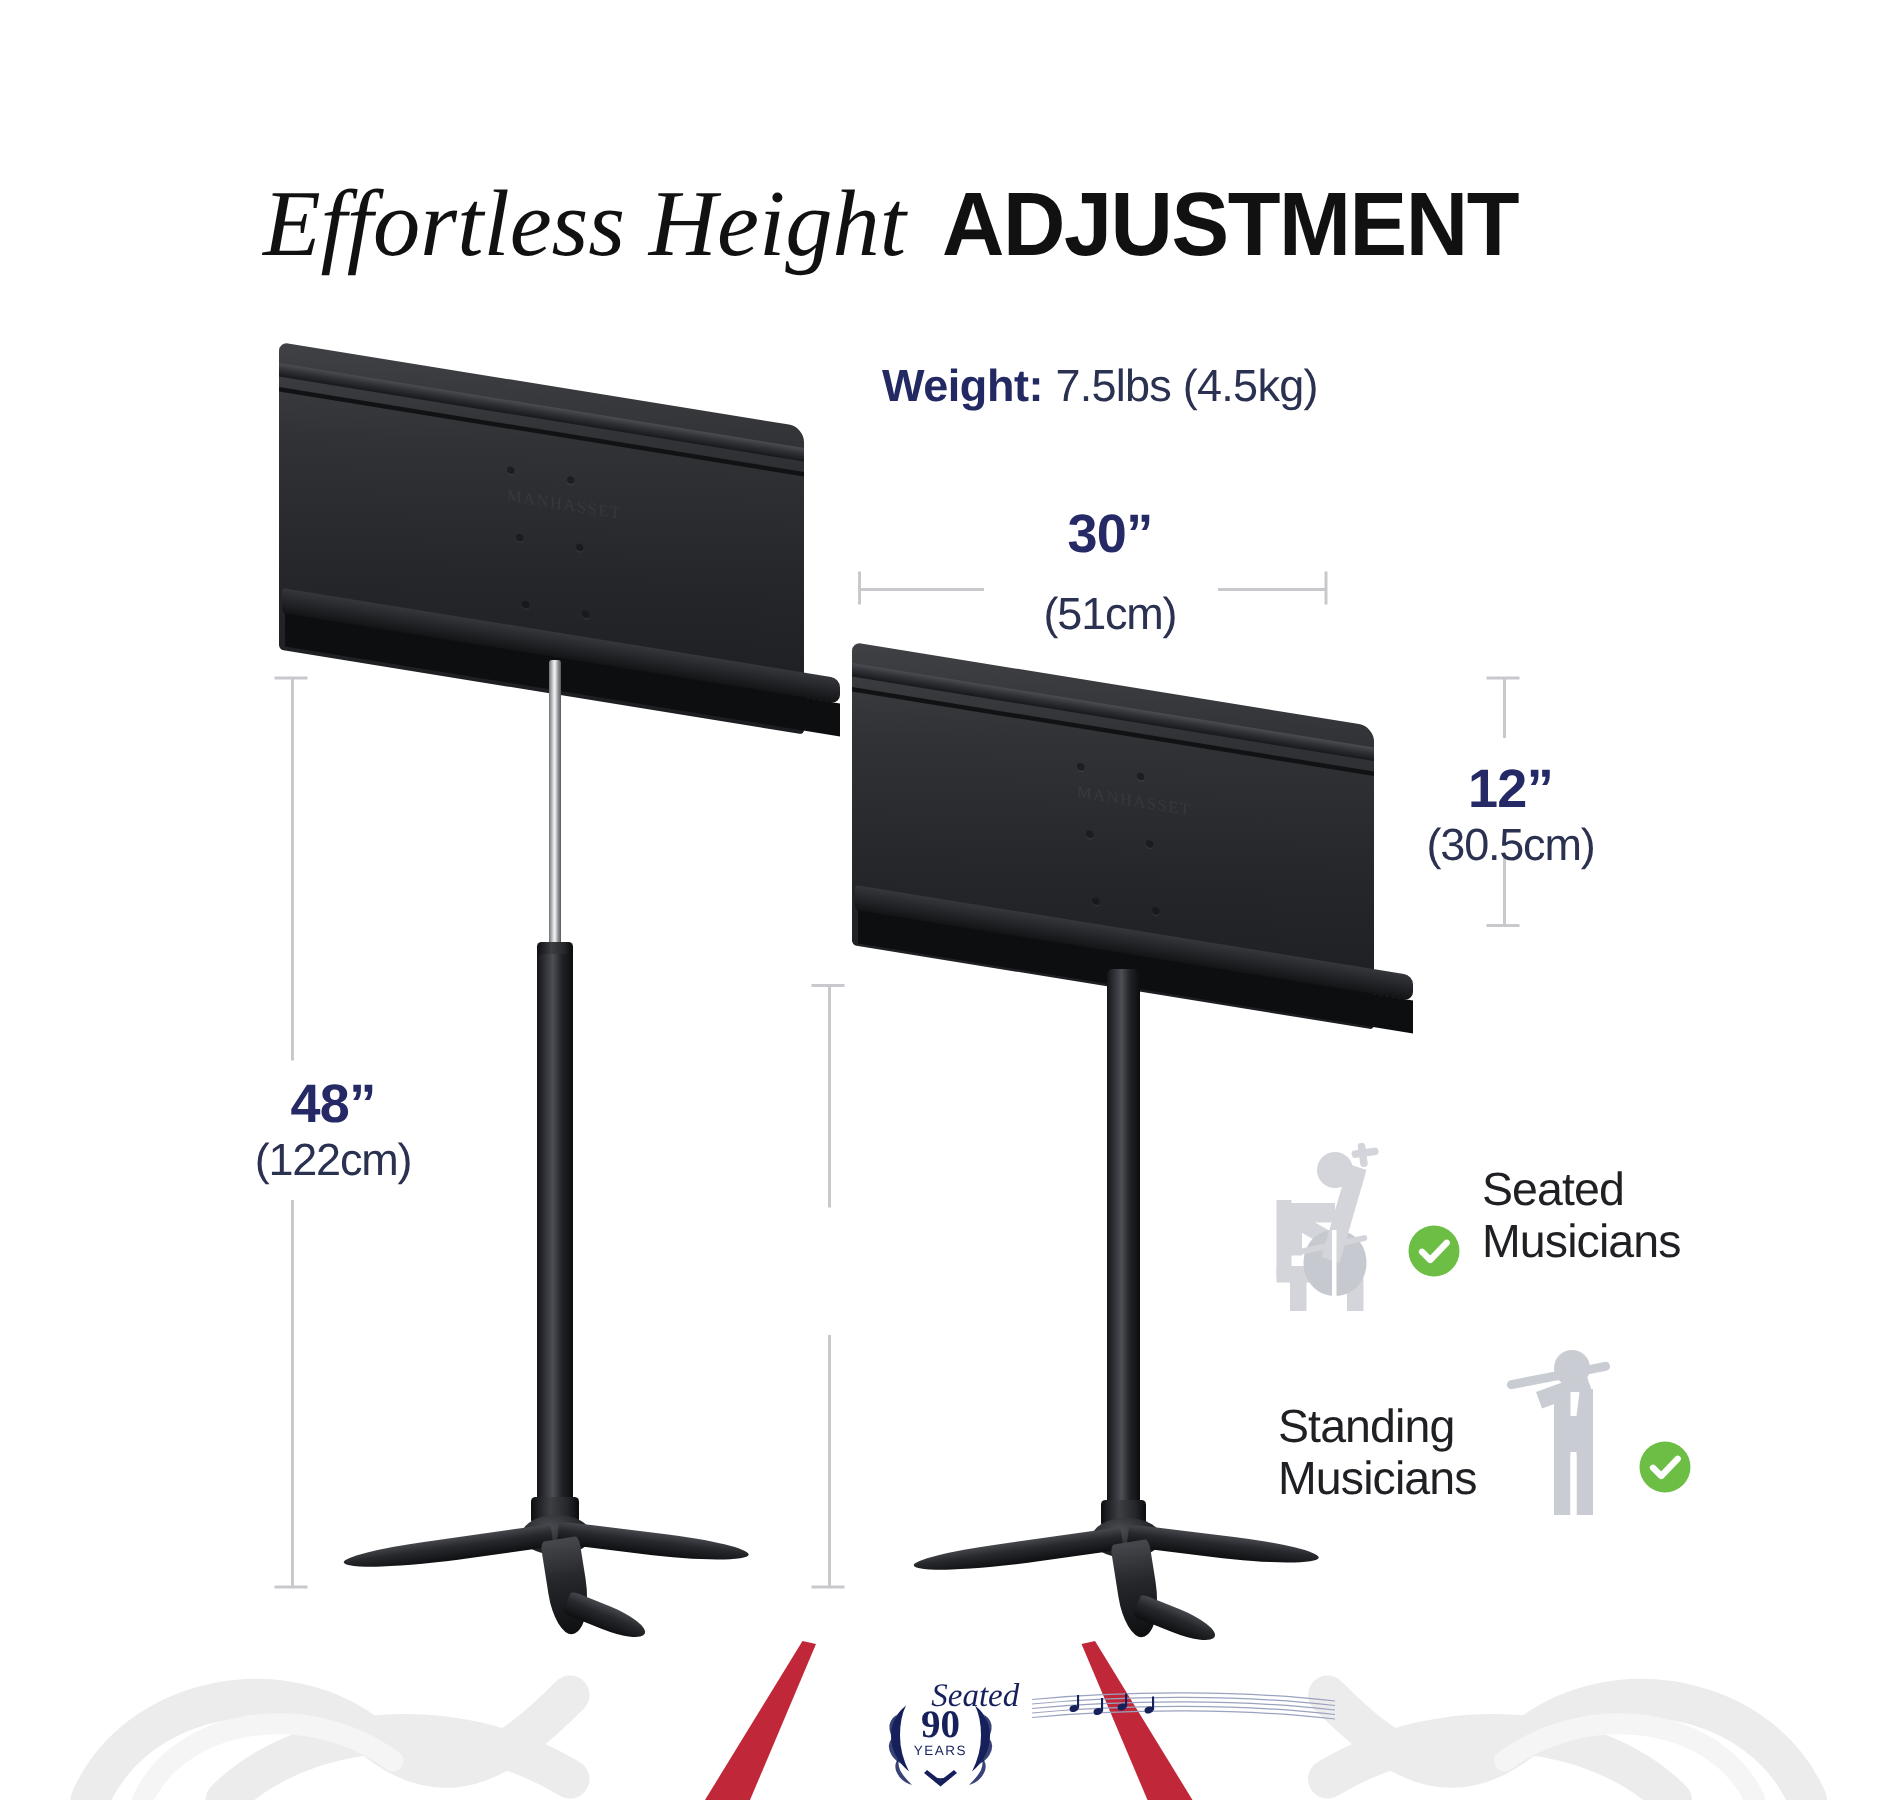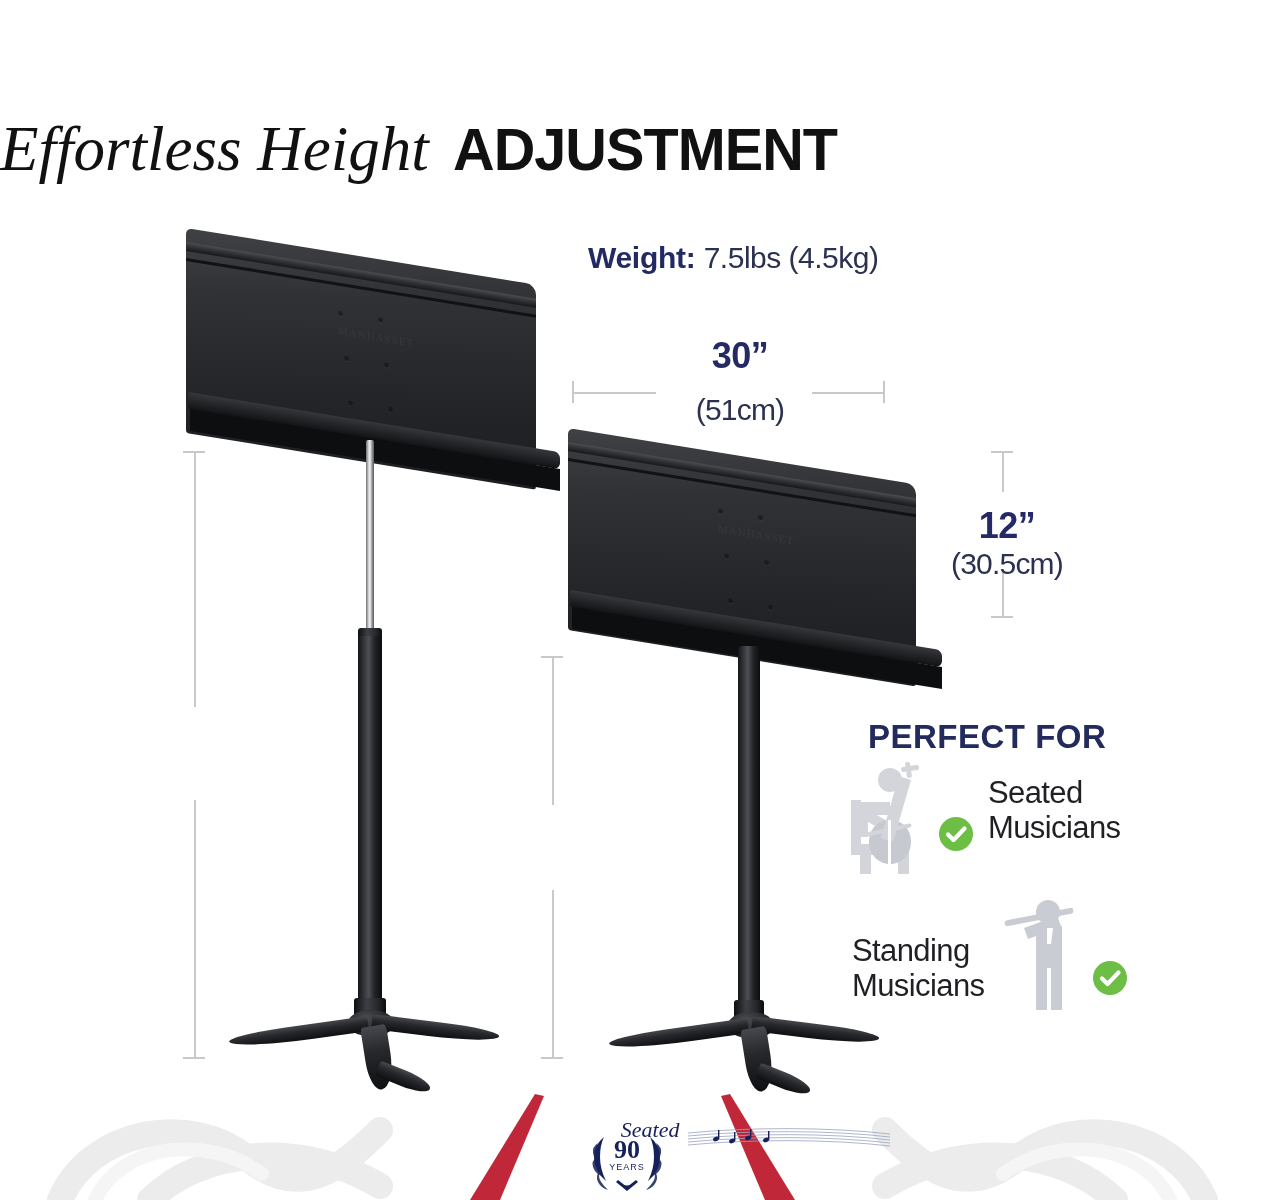--- a/index.html
+++ b/index.html
@@ -21,21 +21,21 @@
     inset: 0;
     background: #ffffff;
   }
 
   
   .title {
     position: absolute;
     top: 118px;
     left: 0;
     width: 1020px;
-    text-align: left;
+    text-align: right;
     white-space: nowrap;
     line-height: 1;
   }
   .title-script {
     font-family: "Liberation Serif", serif;
     font-style: italic;
     font-size: 63px;
     color: #111111;
     letter-spacing: 0px;
   }
@@ -414,23 +414,26 @@
   <div class="dim" id="dim-20">
     <span class="big">30”</span>
     <span class="small">(51cm)</span>
   </div>
 
   <div class="dim" id="dim-12">
     <span class="big">12”</span>
     <span class="small">(30.5cm)</span>
   </div>
 
-
-
-  <div class="perfect-title">PERFECT FOR</div>
+  <div class="dim" id="dim-48">
+    <span class="big">48”</span>
+    <span class="small">(122cm)</span>
+  </div>
+
+
 
   <div class="pf-row" id="pf-row-seated">
     <div class="pf-icon">
       <svg width="106" height="112" viewBox="0 0 106 112" aria-hidden="true">
         <g fill="#d3d5da">
 
           <circle cx="44" cy="18" r="12"></circle>
 
           <path d="M10 40 h34 v13 H22 v22 H10 z"></path>
           <path d="M20 47 l32 18 -5 9 -32 -18 z"></path>

